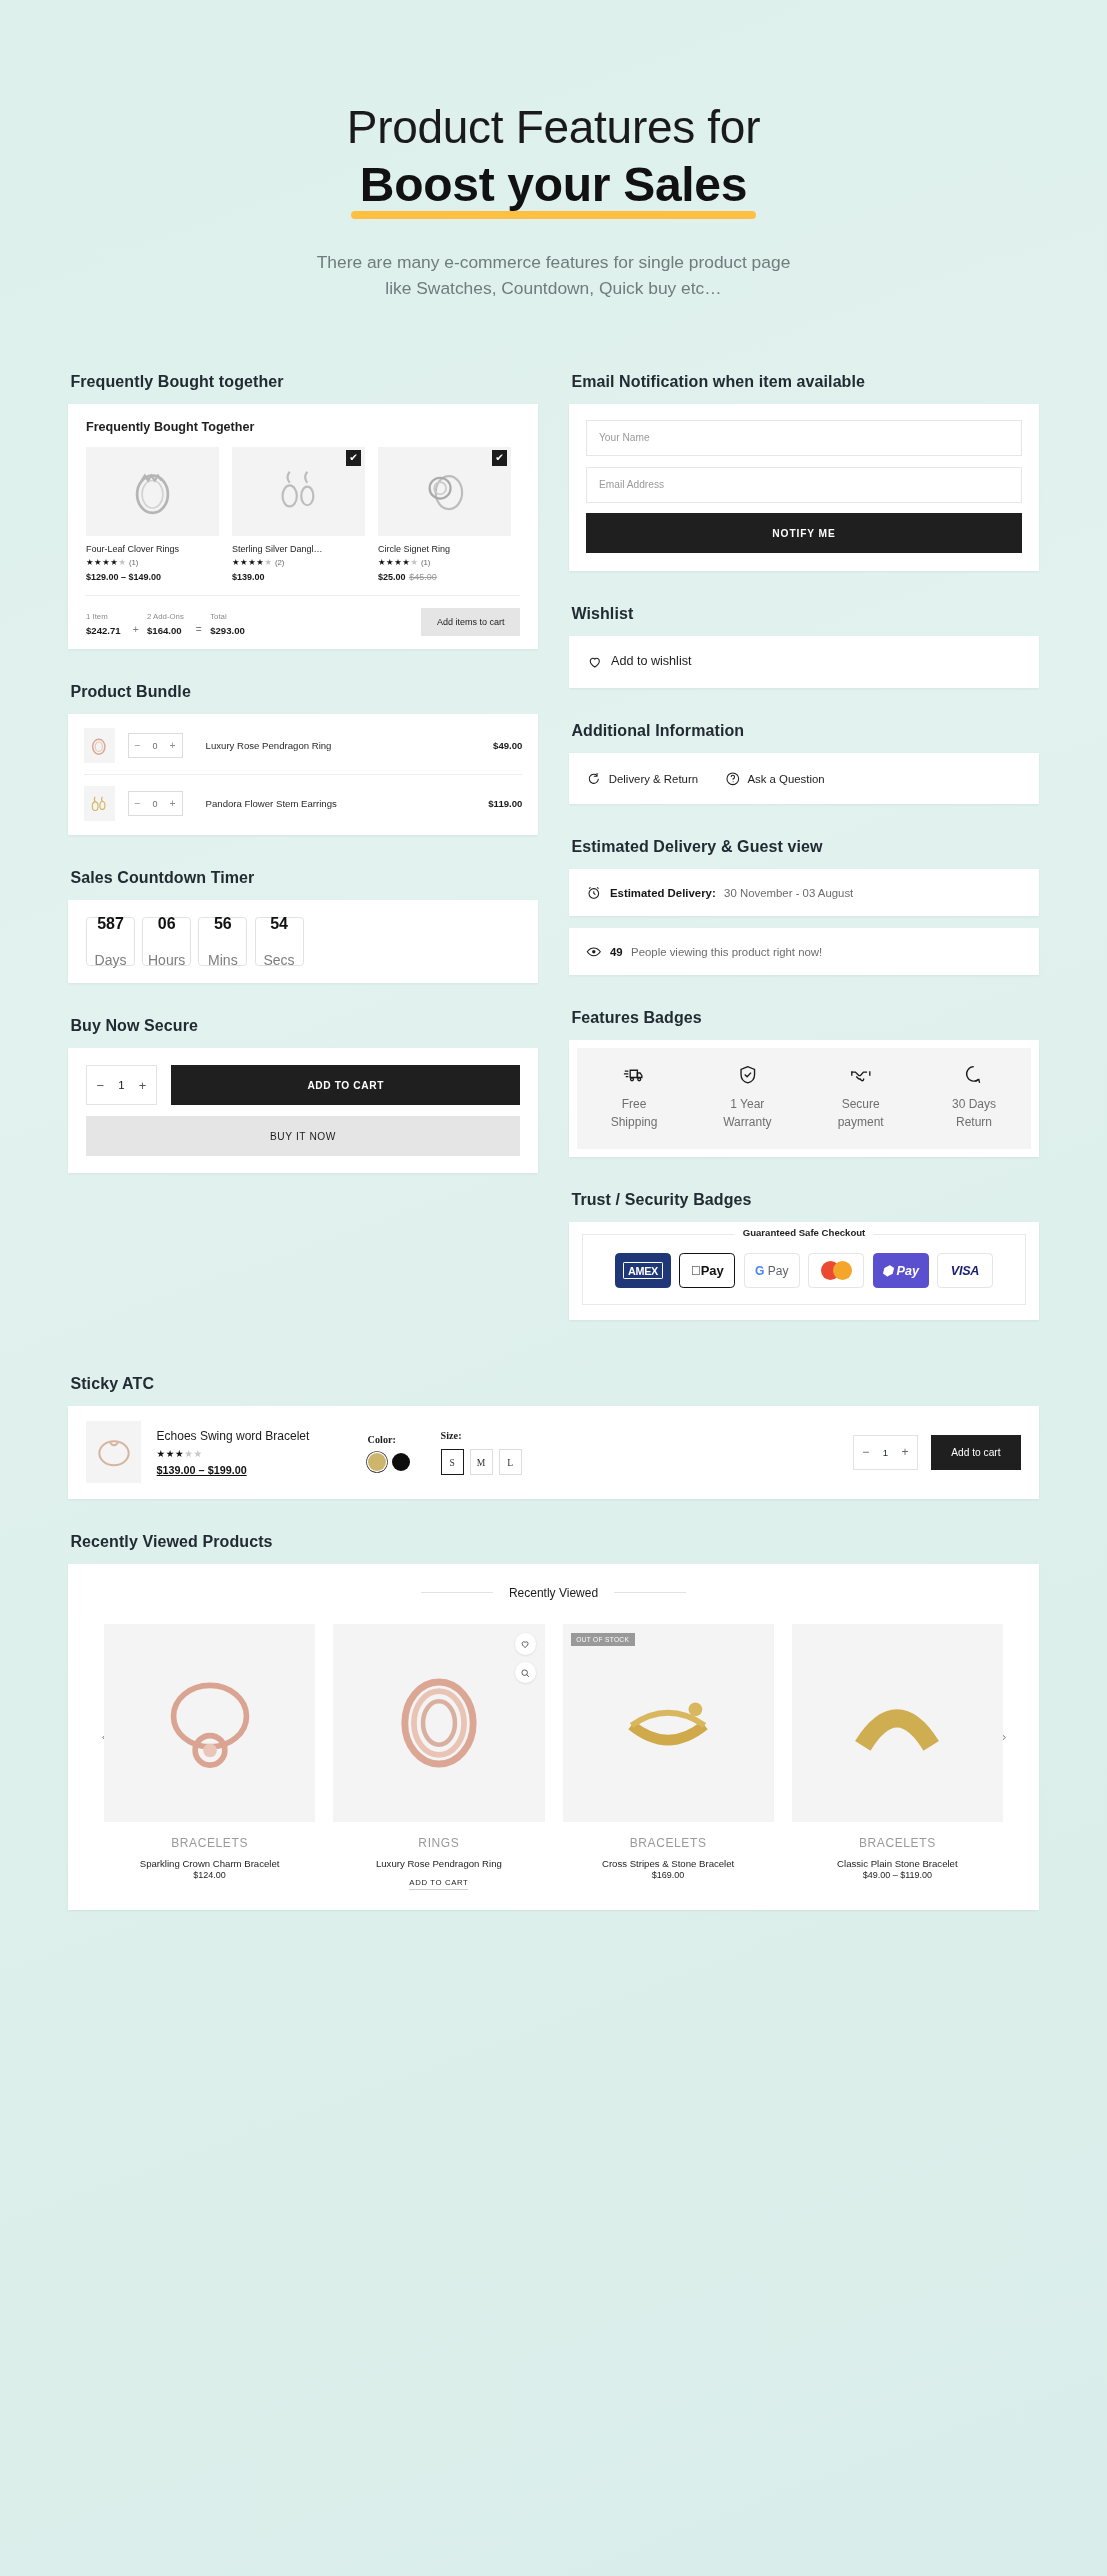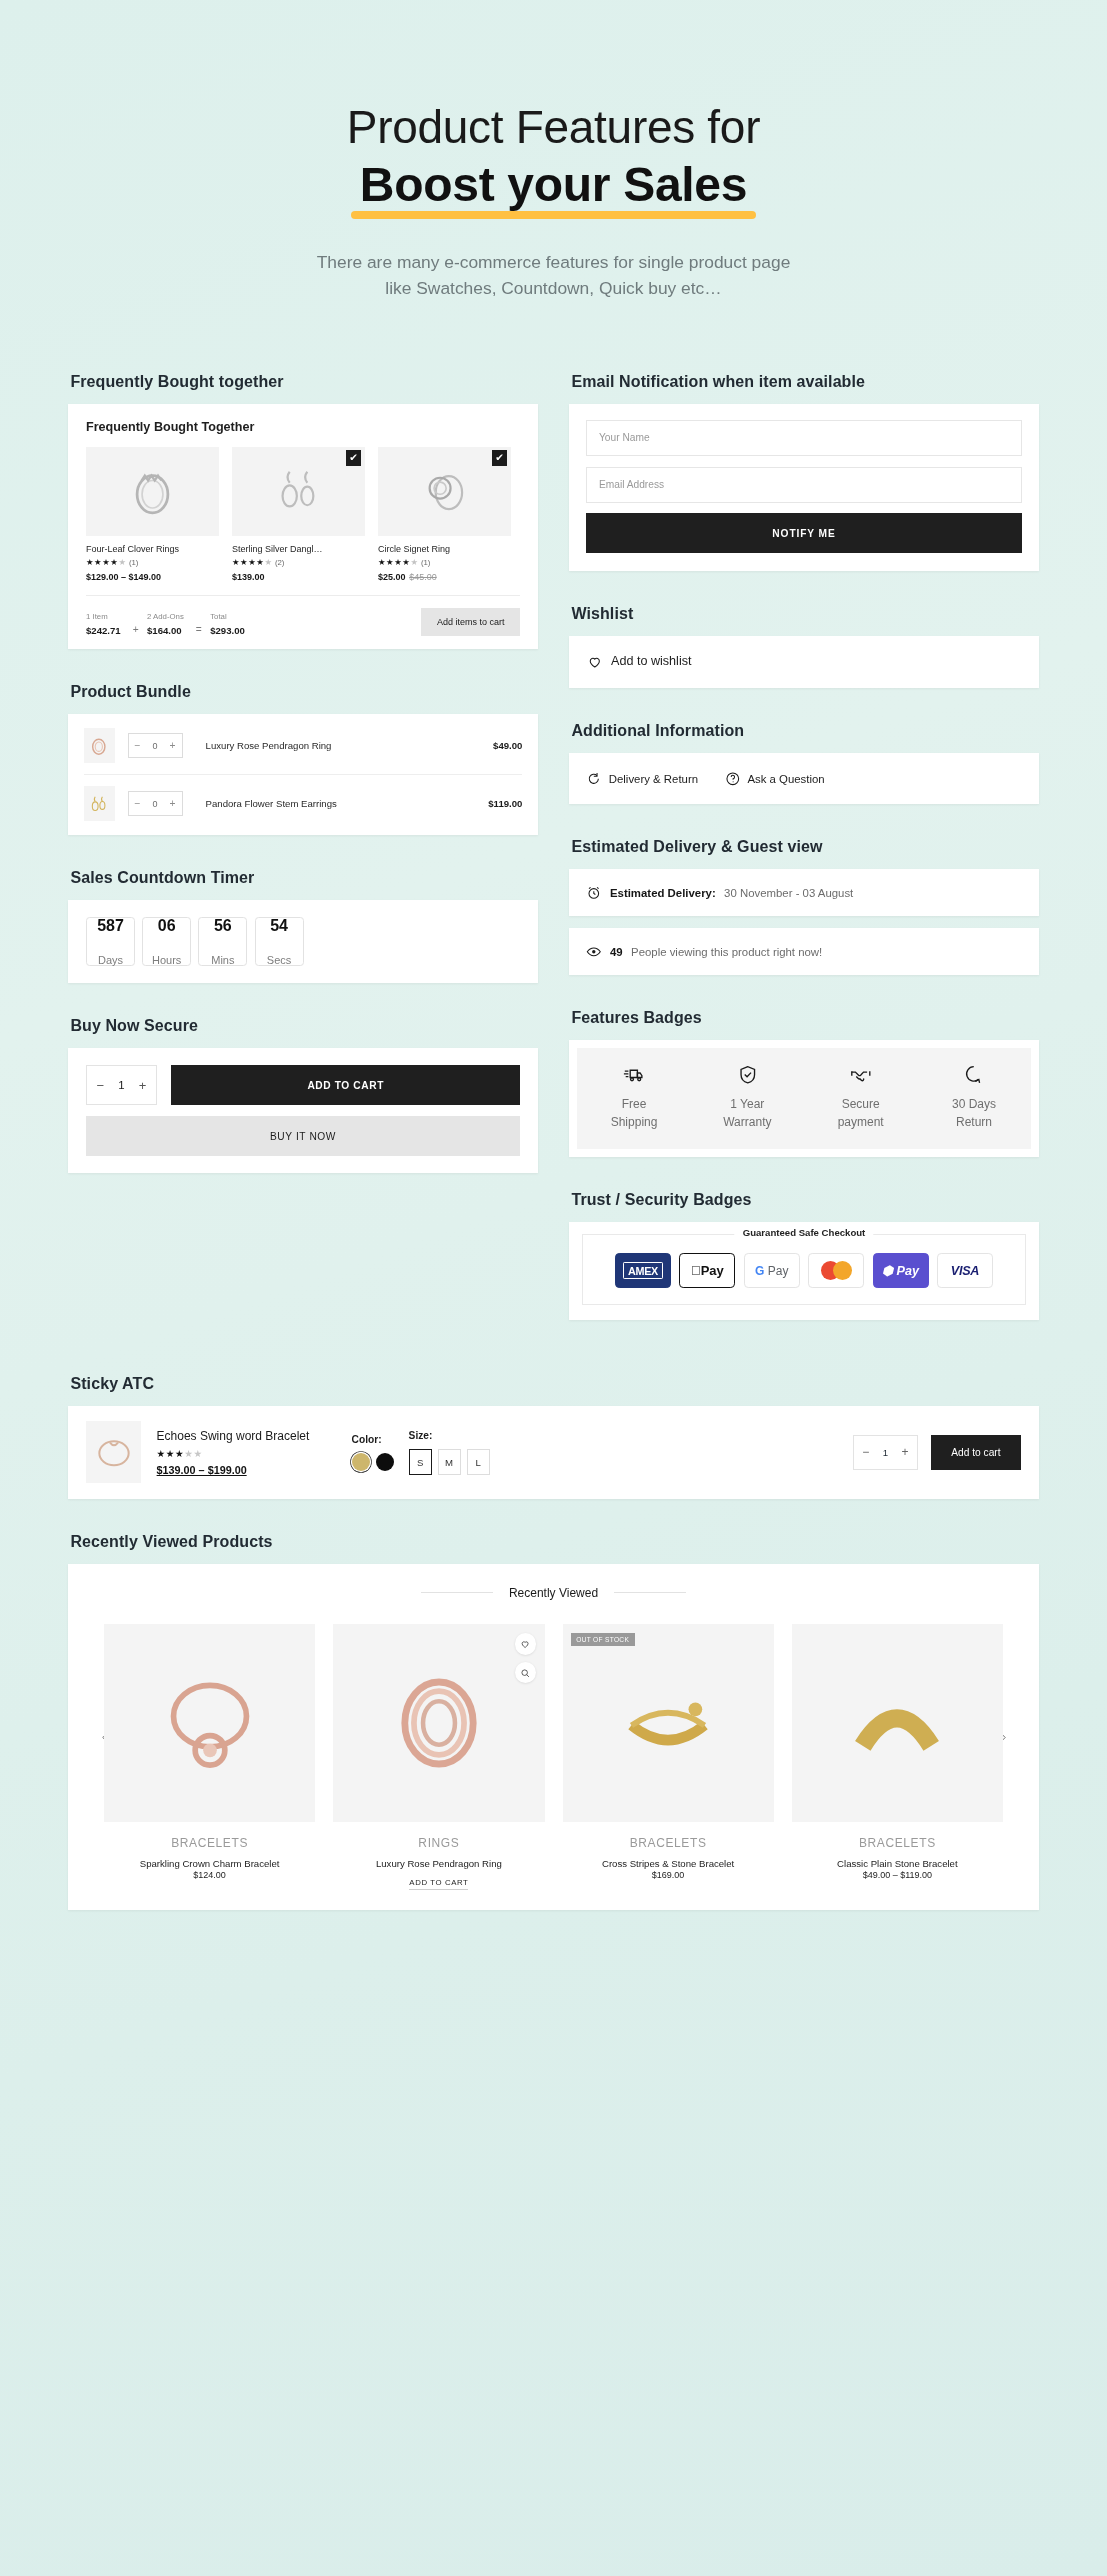--- a/index.html
+++ b/index.html
@@ -102,21 +102,21 @@
   .bundle-name { flex: 1; margin-left: 23px; font-size: 9.6px; color: #2a2a2a; }
   .bundle-price { font-size: 9.6px; font-weight: 700; color: #1a1a1a; margin-left: auto; }
 
   
   .countdown { padding: 17px 18px; display: flex; gap: 7.2px; }
   .cd-box {
     width: 49px; height: 49px; border: 0.6px solid #e2e2e2; border-radius: 3.6px;
     display: flex; flex-direction: column; align-items: center; justify-content: center;
   }
   .cd-num { font-size: 16px; font-weight: 600; color: #111; line-height: 1.05; }
-  .cd-lbl { font-size: 11px; color: #7d7d7d; margin-top: 19px; }
+  .cd-lbl { font-size: 14px; color: #7d7d7d; margin-top: 19px; }
 
   
   .buynow { padding: 17px 18px; }
   .buynow-top { display: flex; gap: 14.4px; }
   .qty-box {
     width: 71px; height: 40px; border: 0.6px solid #e3e3e3;
     display: flex; align-items: center; justify-content: space-between; padding: 0 9.6px;
   }
   .qty-box button { background: none; border: 0; font-size: 13px; color: #555; cursor: pointer; font-family: inherit; }
   .qty-box .q { font-size: 11.4px; color: #1a1a1a; }
@@ -197,21 +197,21 @@
 
   
   .sticky-card { padding: 15.6px 18px; display: flex; align-items: center; }
   .sticky-thumb { width: 55px; height: 62px; background: #f4f4f4; display: flex; align-items: center; justify-content: center; flex: none; }
   .sticky-thumb svg { width: 40px; height: 40px; }
   .sticky-info { margin-left: 15.6px; min-width: 180px; }
   .sticky-name { font-size: 12px; color: #1b1b1b; }
   .sticky-stars { margin-top: 4.8px; font-size: 9.6px; letter-spacing: 0.6px; }
   .sticky-stars .on { color: #111; } .sticky-stars .off { color: #c7c7c7; }
   .sticky-price { margin-top: 4.8px; font-size: 10.8px; font-weight: 700; color: #111; text-decoration: underline; }
-  .sticky-opt { margin-left: 15px; }
+  .sticky-opt { margin-left: 31px; font-family: Liberation Serif, serif; }
   .opt-lbl { font-size: 10.2px; font-weight: 600; color: #1b1b1b; margin-bottom: 8.4px; }
   .swatches { display: flex; gap: 6px; align-items: center; }
   .sw { width: 18px; height: 18px; border-radius: 50%; }
   .sw.gold { background: #cdb66c; box-shadow: 0 0 0 1.2px #fff, 0 0 0 1.8px #1a1a1a; }
   .sw.black { background: #0d0d0d; }
   .sizes { display: flex; gap: 6px; }
   .size {
     width: 23px; height: 26px; border: 0.6px solid #ddd; display: flex; align-items: center;
     justify-content: center; font-size: 9.6px; color: #333; cursor: pointer; background: #fff;
   }

